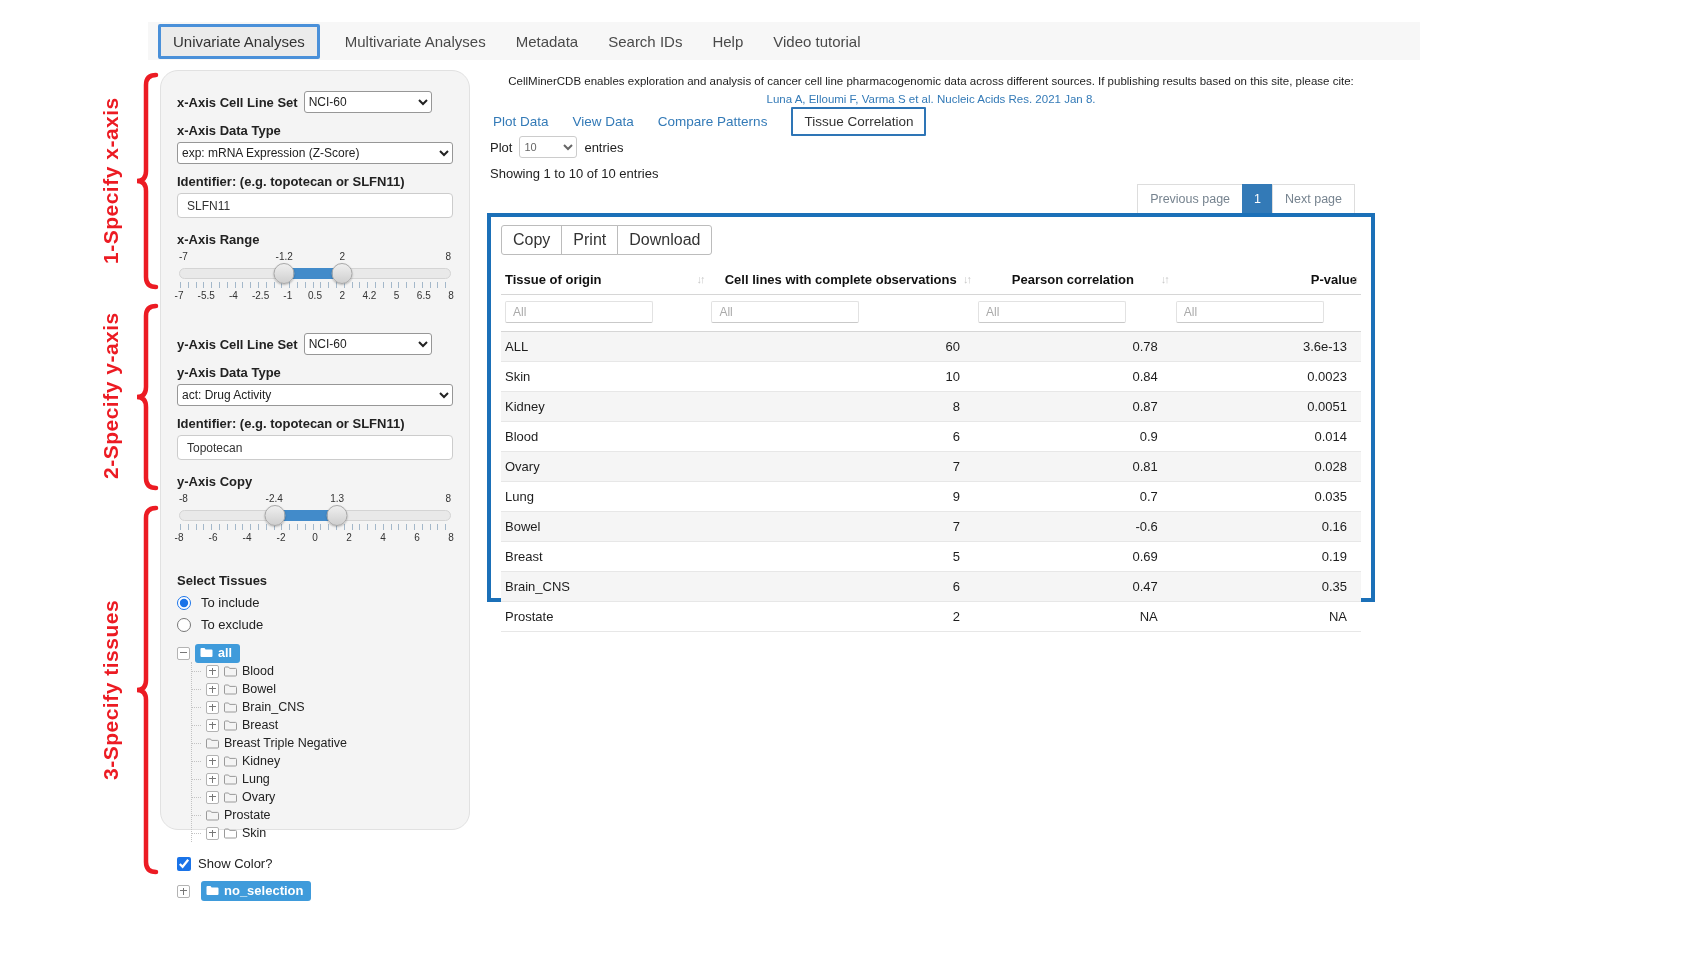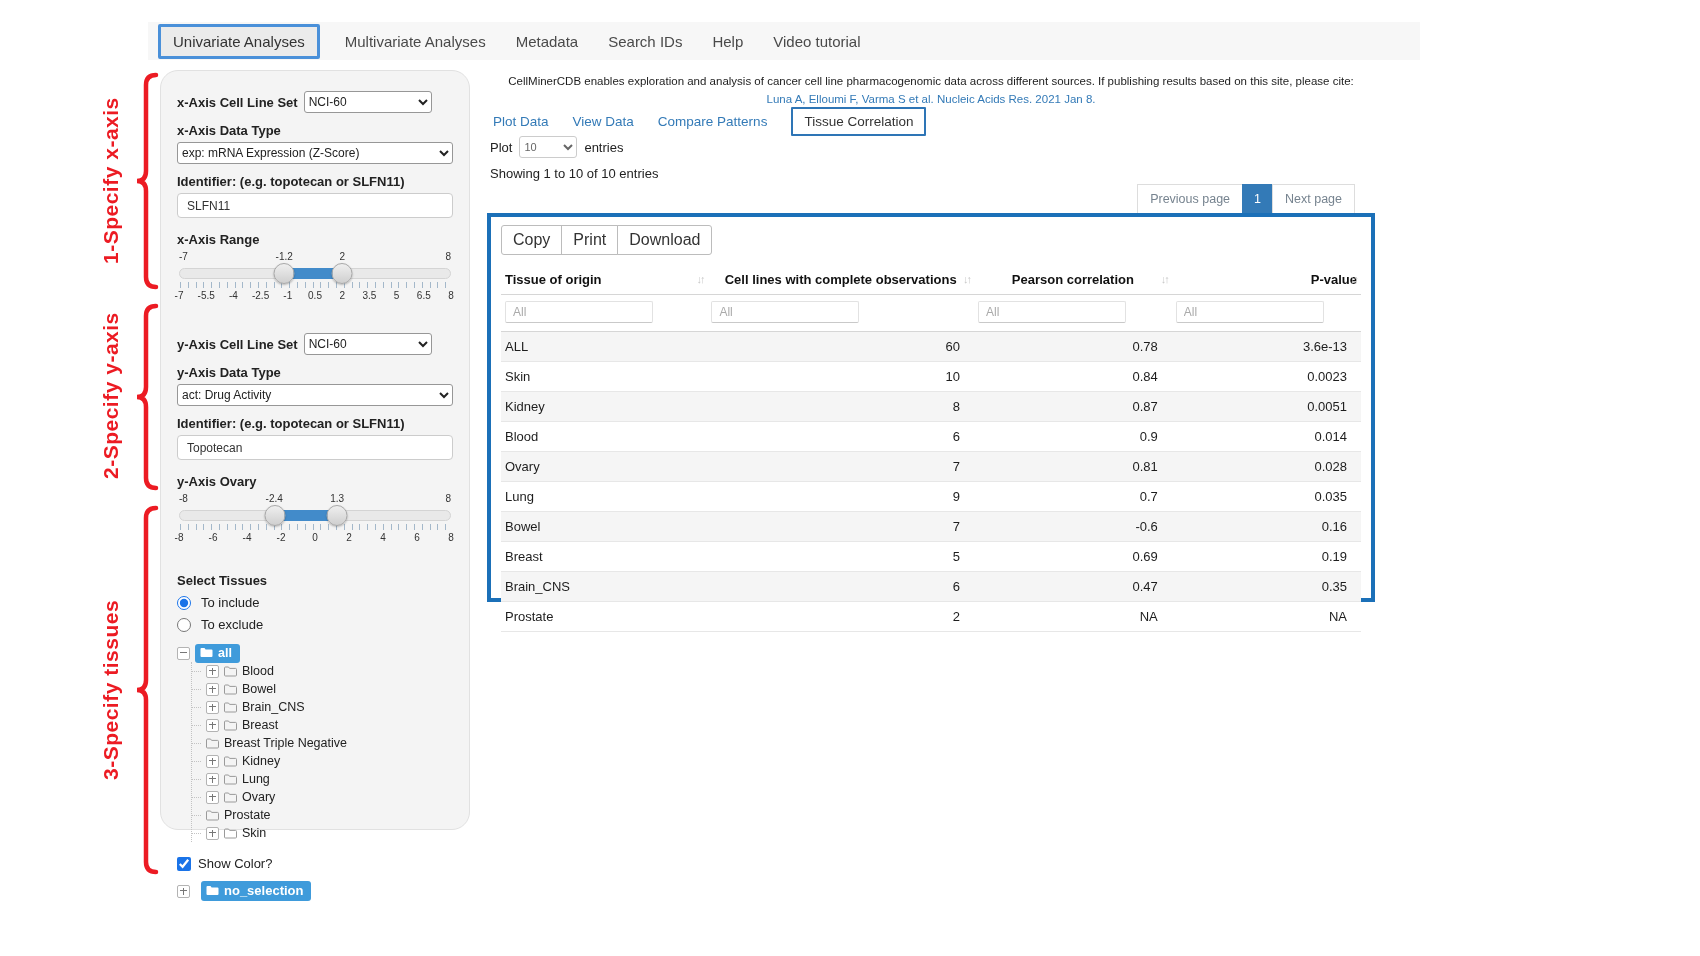--- a/index.html
+++ b/index.html
@@ -149,40 +149,40 @@
       </div>
       <div class="sl-ticks"></div>
       <div class="sl-labels">
         <span style="left: 0%;">-7</span>
         <span style="left: 10%;">-5.5</span>
         <span style="left: 20%;">-4</span>
         <span style="left: 30%;">-2.5</span>
         <span style="left: 40%;">-1</span>
         <span style="left: 50%;">0.5</span>
         <span style="left: 60%;">2</span>
-        <span style="left: 70%;">3.5</span>
+        <span style="left: 70%;">4.2</span>
         <span style="left: 80%;">5</span>
         <span style="left: 90%;">6.5</span>
         <span style="left: 100%;">8</span>
       </div>
     </div>
 
   <div class="row-inline" style="margin-top:26px;">
     <div class="lbl">y-Axis Cell Line Set</div>
     <select class="panel-select cls">
       <option>NCI-60</option>
     </select>
   </div>
   <div class="lbl">y-Axis Data Type</div>
   <select class="panel-select full">
     <option>act: Drug Activity</option>
   </select>
   <div class="lbl">Identifier: (e.g. topotecan or SLFN11)</div>
   <input class="txt" type="text" value="Topotecan" style="">
-  <div class="lbl" style="margin-top:14px;">y-Axis Ovary</div>
+  <div class="lbl" style="margin-top:14px;">y-Axis Copy</div>
   <div class="slider">
       <div class="sl-top">
         <span class="edge-l">-8</span>
         <span style="left: 35%;">-2.4</span>
         <span style="left: 58.125%;">1.3</span>
         <span class="edge-r">8</span>
       </div>
       <div class="sl-track">
         <div class="sl-fill" style="left: 35%; width: 23.125%;"></div>
         <div class="sl-handle" style="left: 35%;"></div>

